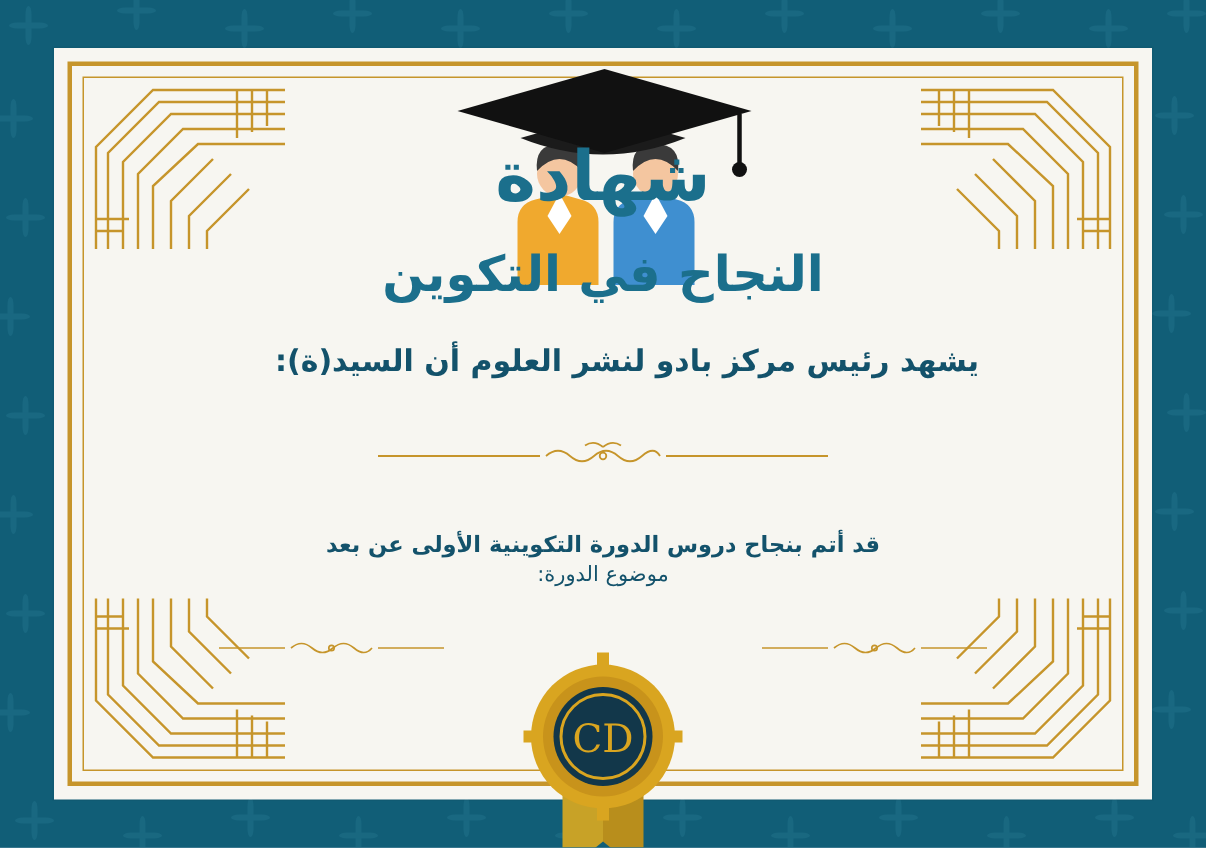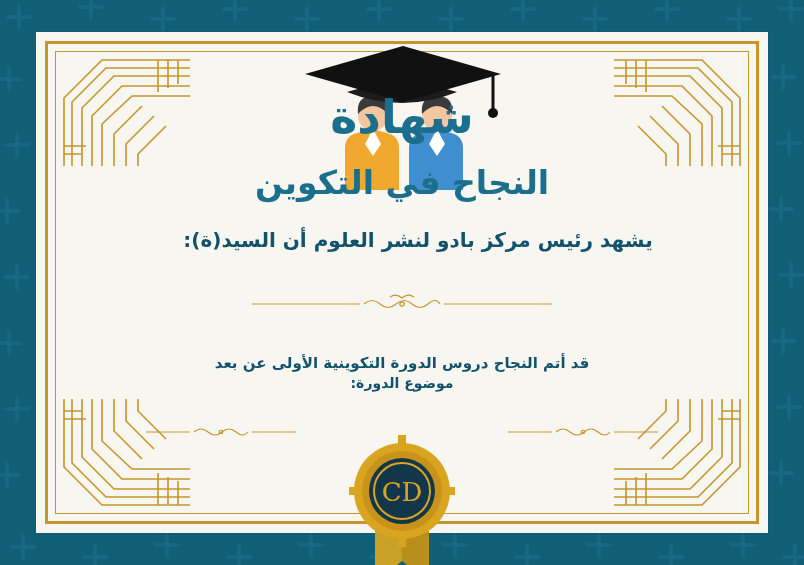--- a/index.html
+++ b/index.html
@@ -167,21 +167,21 @@
     top: 322px;
     font-size: 15px;
     font-weight: 700;
     color: #13526b;
   }
   .body-line2 {
     position: absolute;
     left: 0; right: 0;
     top: 343px;
     font-size: 14px;
-    font-weight: 700;
+    font-weight: 400;
     color: #13526b;
   }
   .subject-value {
     position: absolute;
     left: 0; right: 0;
     top: 364px;
     font-size: 14px;
     font-weight: 700;
     color: #13526b;
     min-height: 1px;
@@ -365,21 +365,21 @@
           <path d="M0 10 L108 10"></path>
           <path d="M192 10 L300 10"></path>
           <g>
             <path d="M112 10 q8 -7 16 0 q8 7 16 0 q8 -7 16 0 q8 7 16 0 q8 -7 12 0"></path>
             <path d="M150 4 q-6 -5 -12 -1 M150 4 q6 -5 12 -1"></path>
             <circle cx="150" cy="10" r="2.2"></circle>
           </g>
         </svg>
       </div>
 
-      <div class="body-line1">قد أتم النجاح دروس الدورة التكوينية الأولى عن بعد</div>
+      <div class="body-line1">قد أتم بنجاح دروس الدورة التكوينية الأولى عن بعد</div>
       <div class="body-line2">موضوع الدورة:</div>
       <div class="subject-value"></div>
 
       <div class="sig right">
         <svg width="150" height="20" viewBox="0 0 150 20" fill="none" stroke="#c6952b" stroke-width="1.1">
           <path d="M0 12 L44 12"></path>
             <path d="M106 12 L150 12"></path>
           <g>
             <path d="M48 12 q7 -6 14 0 q7 6 14 0 q7 -6 14 0 q7 6 12 0"></path>
             <circle cx="75" cy="12" r="1.8"></circle>

